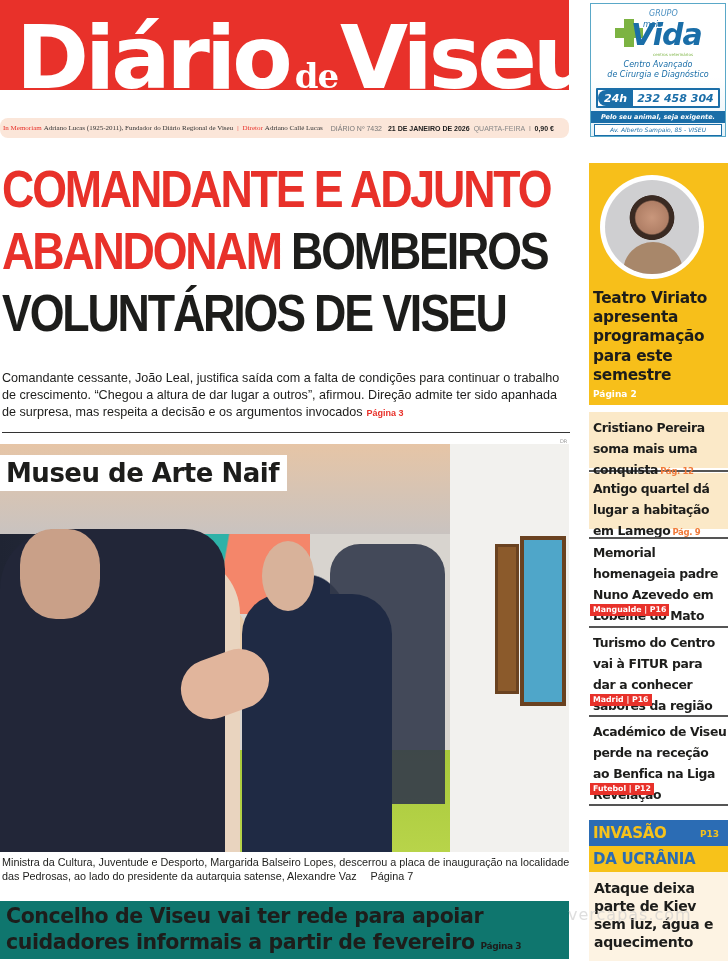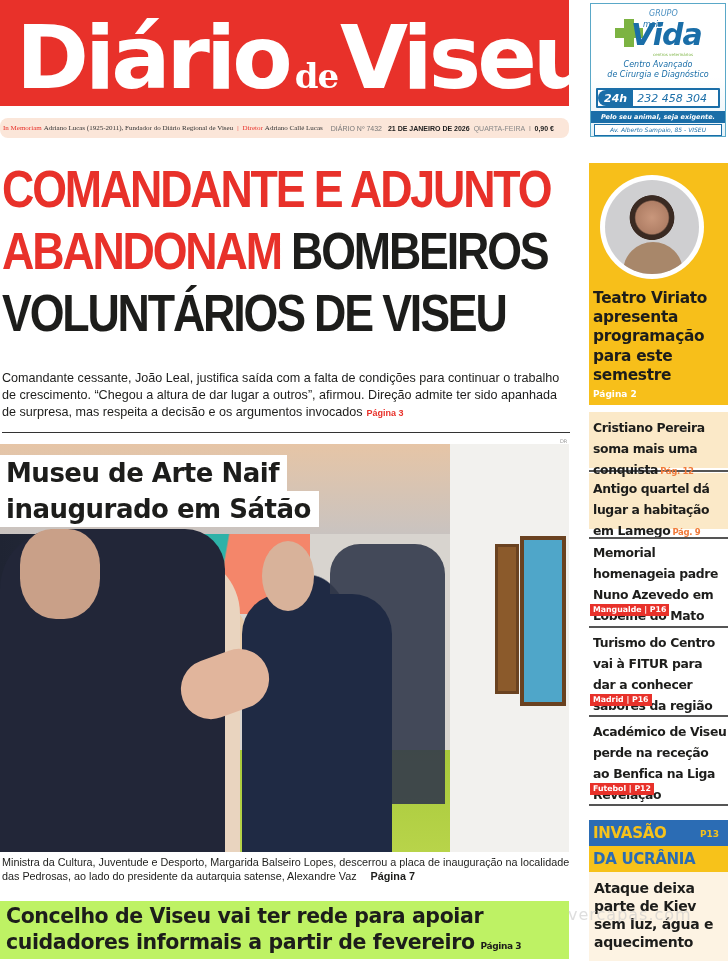--- a/index.html
+++ b/index.html
@@ -1,20 +1,20 @@
 <!DOCTYPE html>
 <html><head>
 <meta charset="utf-8">
 <style>
   * { box-sizing: border-box; margin: 0; padding: 0; }
   html, body { width: 728px; height: 961px; background: #ffffff; overflow: hidden; }
   body { position: relative; font-family: "DejaVu Sans", sans-serif; color: #1d1d1b; }
 
   
-  .masthead { position: absolute; left: 0; top: 0; width: 569px; height: 106px; background: #e8312a; }
+  .masthead { position: absolute; left: 0; top: 0; width: 569px; height: 90px; background: #e8312a; }
   .logo { position: absolute; left: 16px; top: 4px; height: 108px; display: flex; align-items: baseline; color: #fff; white-space: nowrap; }
   .logo .big1 { font-family: "DejaVu Sans", sans-serif; font-weight: bold; font-size: 88px; letter-spacing: -4px; line-height: 108px; }
   .logo .de { font-family: "DejaVu Serif", serif; font-weight: bold; font-size: 34px; margin: 0 2px 0 6px; letter-spacing: -1px; }
   .logo .big2 { font-family: "DejaVu Sans", sans-serif; font-weight: bold; font-size: 88px; letter-spacing: -4px; line-height: 108px; }
 
   .infobar { position: absolute; left: 0; top: 118px; width: 569px; height: 20px; background: #fbe6d9; font-size: 7px; display: flex; align-items: center; padding-left: 3px; white-space: nowrap; color: #333; font-family: "Liberation Serif", serif; border-radius: 8px; }
   .infobar .red { color: #e8312a; margin-right: 2px; }
   .infobar .sep { margin: 0 4px; color: #e8312a; }
   .infobar .num { color: #777; margin-left: 8px; margin-right: 6px; font-family: "Liberation Sans", sans-serif; }
   .infobar .date { font-weight: bold; font-family: "Liberation Sans", sans-serif; margin-right: 4px; color:#222; }
@@ -26,21 +26,21 @@
   .ad .grupo { position: absolute; left: 58px; top: 5px; font-size: 8px; color: #4a8fc0; font-style: italic; }
   .ad .cross { position: absolute; left: 24px; top: 15px; width: 28px; height: 28px; }
   .ad .cross:before { content: ""; position: absolute; left: 9px; top: 0; width: 10px; height: 28px; background: #7cb342; }
   .ad .cross:after { content: ""; position: absolute; left: 0; top: 9px; width: 28px; height: 10px; background: #7cb342; }
   .ad .mais { position: absolute; left: 52px; top: 16px; font-size: 8px; color: #1a6ea8; font-style: italic; }
   .ad .vida { position: absolute; left: 40px; top: 13px; font-size: 30px; font-weight: bold; font-style: italic; color: #1a6ea8; letter-spacing: -1px; }
   .ad .vet { position: absolute; left: 62px; top: 48px; font-size: 4px; color: #7cb342; }
   .ad .centro { position: absolute; left: 0; width: 100%; top: 56px; text-align: center; font-size: 8px; font-style: italic; color: #1a6ea8; line-height: 10px; font-weight: normal; }
   .ad .phone { position: absolute; left: 5px; top: 84px; width: 124px; height: 20px; background: #fff; border-radius: 1px; border: 2px solid #1a6ea8; display: flex; align-items: center; }
   .ad .phone .h24 { background: #1a6ea8; color: #fff; font-weight: bold; font-style: italic; font-size: 11px; height: 100%; padding: 0 6px; border-radius: 8px 0 0 8px; display:flex; align-items:center; }
-  .ad .phone .tel { color: #1a6ea8; font-weight: normal; font-style: italic; font-size: 11px; padding-left: 4px; }
+  .ad .phone .tel { color: #1a6ea8; font-weight: bold; font-style: italic; font-size: 11px; padding-left: 4px; }
   .ad .slogan { position: absolute; left: 0; top: 107px; width: 100%; height: 12px; background: #1a6ea8; color: #fff; font-size: 6.5px; font-weight: bold; font-style: italic; text-align: center; line-height: 12px; }
   .ad .addr { position: absolute; left: 3px; top: 120px; width: 128px; height: 12px; background: #fff; border: 1px solid #1a6ea8; color: #1a6ea8; font-size: 6px; font-style: italic; text-align: center; line-height: 10px; }
 
   
   .headline { position: absolute; left: 2px; top: 158px; width: 570px; font-family: "Liberation Sans", sans-serif; font-weight: bold; font-size: 52px; line-height: 62px; letter-spacing: -2.5px; transform: scaleX(0.86); transform-origin: left top; white-space: nowrap; }
   .headline .r { color: #e8312a; }
   .headline .k { color: #1d1d1b; }
 
   .lead { position: absolute; left: 2px; top: 370px; width: 568px; font-family: "Liberation Sans", sans-serif; font-size: 12.6px; line-height: 17px; color: #1d1d1b; }
   .lead .pg { color: #e8312a; font-weight: bold; font-size: 9px; margin-left: 4px; }
@@ -66,23 +66,23 @@
   .photo .man2 { position: absolute; left: 242px; top: 150px; width: 150px; height: 258px; background: #1f2a44; border-radius: 40px 40px 0 0; }
   .photo .man2head { position: absolute; left: 262px; top: 97px; width: 52px; height: 70px; background: #d8b29a; border-radius: 50%; }
   .photo .crowd { position: absolute; left: 330px; top: 100px; width: 115px; height: 260px; background: #333a4b; border-radius: 30px 30px 0 0; opacity: 0.9; }
   .photo .hand { position: absolute; left: 180px; top: 210px; width: 90px; height: 60px; background: #e1b59c; border-radius: 30px; transform: rotate(-20deg); }
 
   .photo-title { position: absolute; left: 0; top: 455px; font-family: "DejaVu Sans", sans-serif; font-weight: bold; font-size: 26px; line-height: 36px; color: #1d1d1b; letter-spacing: -0.5px; }
   .photo-title span { display: inline-block; background: #fff; padding: 0 8px 0 6px; }
   .credit { position: absolute; left: 560px; top: 438px; font-size: 5px; color: #999; }
 
   .caption { position: absolute; left: 2px; top: 855px; width: 568px; font-family: "Liberation Sans", sans-serif; font-size: 10.8px; line-height: 14px; color: #1d1d1b; }
-  .caption .pg { font-weight: bold; margin-left: 14px; }
-
-  .bottom-story { position: absolute; left: 0; top: 901px; width: 569px; height: 58px; background: #bef264; padding: 2px 0 0 6px; }
+  .caption .pg { font-weight: normal; margin-left: 14px; }
+
+  .bottom-story { position: absolute; left: 0; top: 901px; width: 569px; height: 58px; background: #0f766e; padding: 2px 0 0 6px; }
   .bottom-story .t { font-family: "DejaVu Sans", sans-serif; font-weight: bold; font-size: 20.5px; line-height: 26px; color: #1d1d1b; letter-spacing: -0.4px; }
   .bottom-story .pg { font-size: 9px; margin-left: 6px; }
 
   
   .sidebar-top { position: absolute; left: 589px; top: 163px; width: 139px; height: 242px; background: #f7bf1a; }
   .portrait { position: absolute; left: 600px; top: 175px; width: 104px; height: 104px; border-radius: 50%; background: #fff; padding: 5px; }
   .portrait .face { width: 94px; height: 94px; border-radius: 50%; background: radial-gradient(circle at 50% 40%, #c9977c 0%, #b07f66 22%, #3a2a22 24%, #3a2a22 30%, #cfcfd1 31%, #cfcfd1 100%); position: relative; overflow: hidden; }
   .portrait .face:after { content: ""; position: absolute; left: 18px; top: 62px; width: 60px; height: 40px; background: #a8876a; border-radius: 30px 30px 0 0; }
   .teatro { position: absolute; left: 593px; top: 289px; width: 133px; font-family: "DejaVu Sans", sans-serif; font-weight: bold; font-size: 15.4px; line-height: 19.2px; color: #1d1d1b; letter-spacing: -0.3px; }
   .teatro-pg { position: absolute; left: 593px; top: 389px; font-size: 9px; color: #fff; font-weight: bold; }
@@ -169,21 +169,20 @@
   <div class="womanhead"></div>
   <div class="man2"></div>
   <div class="man2head"></div>
   <div class="man1"></div>
   <div class="man1head"></div>
   <div class="hand"></div>
 </div>
 <span class="credit">DR</span>
 <div class="photo-title">
   <span>Museu de Arte Naif</span><br>
-  <span>inaugurado em Sátão</span>
 </div>
 
 <div class="caption">
   <span>Ministra da Cultura, Juventude e Desporto, Margarida Balseiro Lopes, descerrou a placa de inauguração na localidade das Pedrosas, ao lado do presidente da autarquia satense, Alexandre Vaz</span><span class="pg">Página 7</span>
 </div>
 
 <div class="bottom-story">
   <span class="t">Concelho de Viseu vai ter rede para apoiar cuidadores informais a partir de fevereiro</span><span class="t pg">Página 3</span>
 </div>
 

